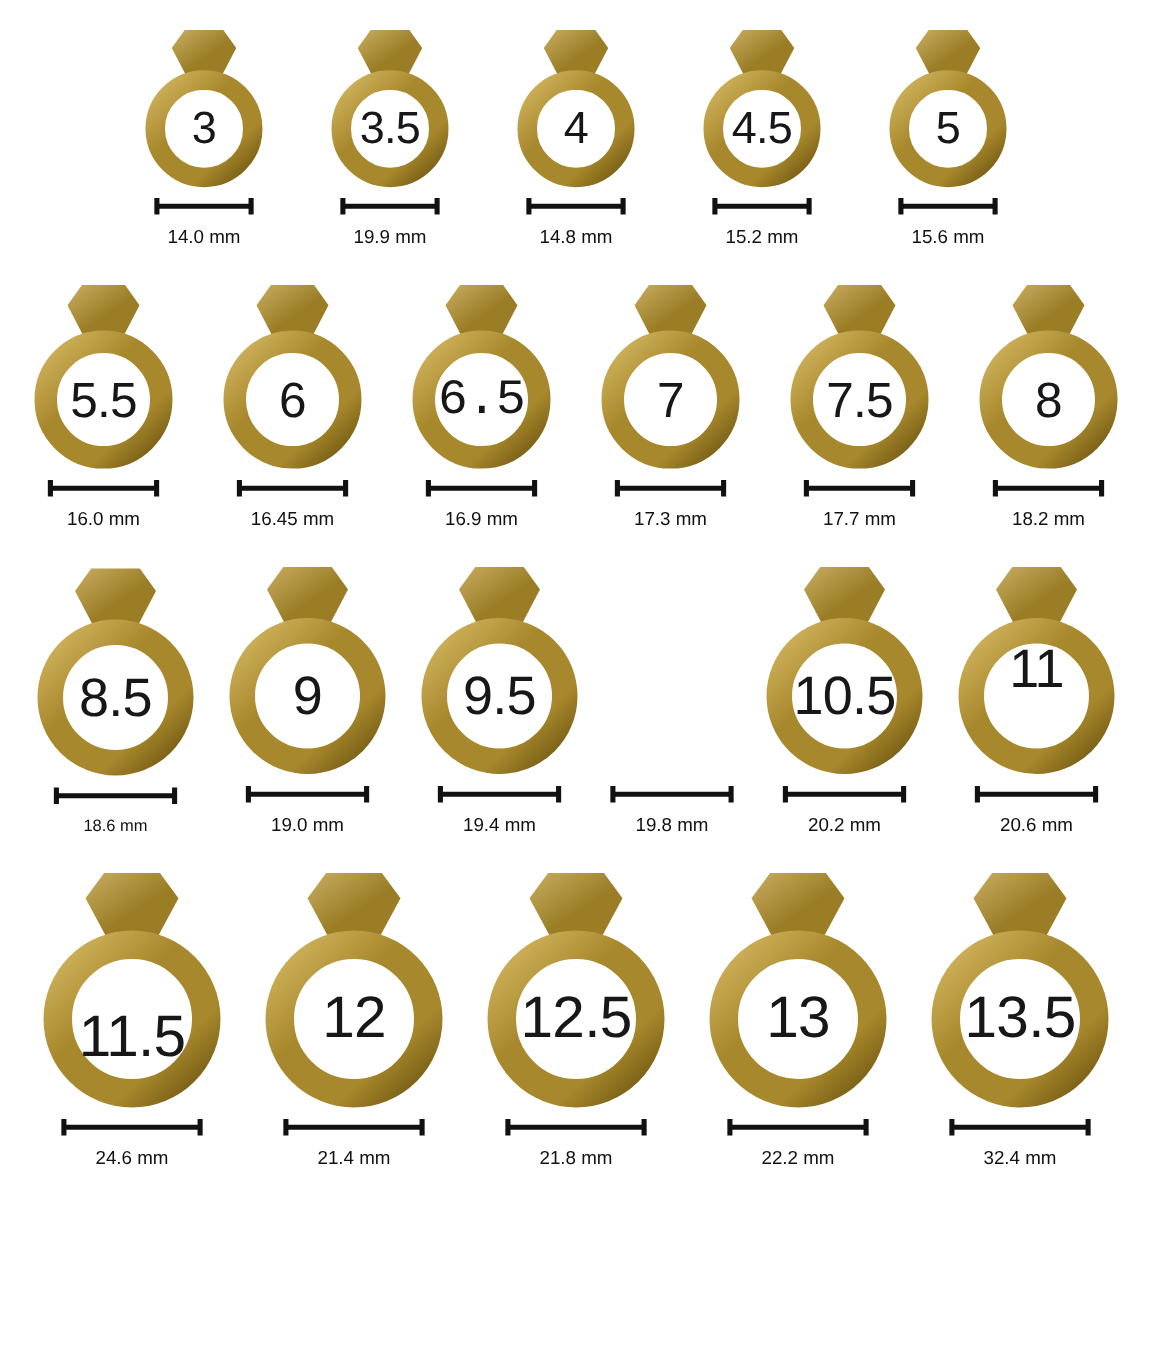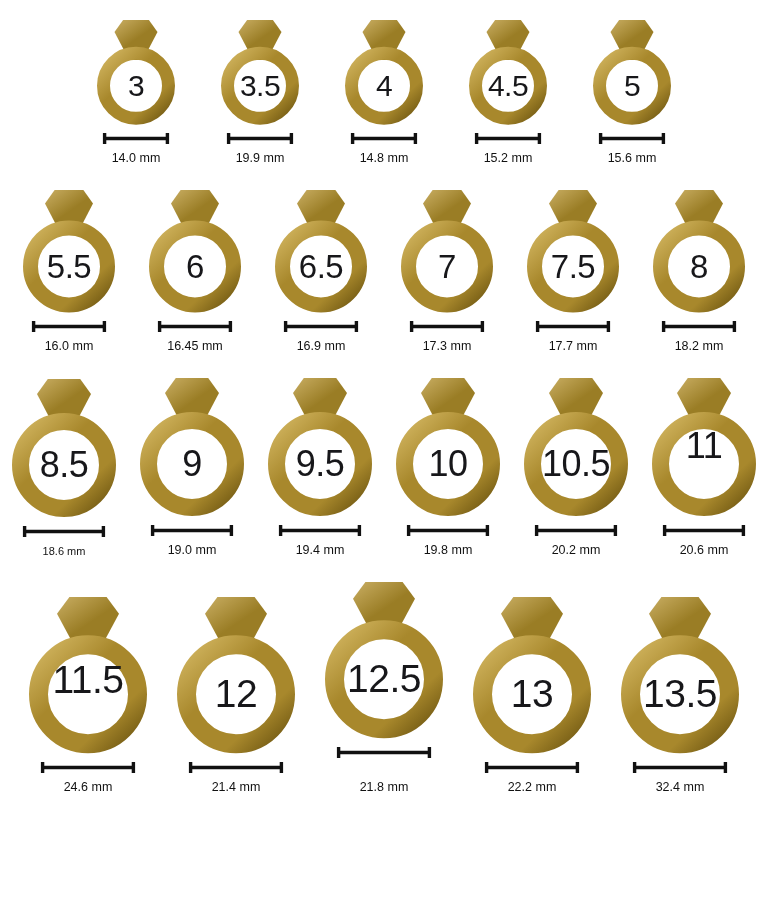--- a/index.html
+++ b/index.html
@@ -318,21 +318,21 @@
       <linearGradient id="g14" x1="0" y1="0.1" x2="0.85" y2="1">
         <stop offset="0%" stop-color="#cdb05a"></stop>
         <stop offset="38%" stop-color="#a8882c"></stop>
         <stop offset="78%" stop-color="#a8882c"></stop>
         <stop offset="100%" stop-color="#7d6318"></stop>
       </linearGradient>
     </defs>
     <polygon points="34.6,2 63.4,2 73,15.5 56.68,47 41.32,47 25,15.5" fill="url(#gm15)"></polygon>
     <circle cx="49" cy="78.4" r="38.5" fill="none" stroke="url(#g14)" stroke-width="15"></circle>
   </svg>
-          <div class="size-label" style="font-size: 33px; top: 61.92px;">6.5</div>
+          <div class="size-label" style="font-size: 33px; top: 61.92px; font-family: Liberation Mono, monospace;">6.5</div>
         </div>
         <div class="dim-wrap">
           <div class="dim-bar">
     <svg width="76" height="13" viewBox="0 0 76 13">
       <line x1="2" y1="6.5" x2="74" y2="6.5" stroke="#111111" stroke-width="3.4"></line>
       <line x1="2.6" y1="1" x2="2.6" y2="12" stroke="#111111" stroke-width="3.4"></line>
       <line x1="73.4" y1="1" x2="73.4" y2="12" stroke="#111111" stroke-width="3.4"></line>
     </svg></div>
           <div class="dim-text" style="font-size: 12.5px; margin-top: 3px;">16.9 mm</div>
         </div>
@@ -519,109 +519,89 @@
           <div class="dim-bar">
     <svg width="84" height="13" viewBox="0 0 84 13">
       <line x1="2" y1="6.5" x2="82" y2="6.5" stroke="#111111" stroke-width="3.4"></line>
       <line x1="2.6" y1="1" x2="2.6" y2="12" stroke="#111111" stroke-width="3.4"></line>
       <line x1="81.4" y1="1" x2="81.4" y2="12" stroke="#111111" stroke-width="3.4"></line>
     </svg></div>
           <div class="dim-text" style="font-size: 12.5px; margin-top: 3px;">19.4 mm</div>
         </div>
       </div>
       <div class="ring-cell">
+        <div class="dim-wrap">
+          <div class="dim-bar">
+    <svg width="84" height="13" viewBox="0 0 84 13">
+      <line x1="2" y1="6.5" x2="82" y2="6.5" stroke="#111111" stroke-width="3.4"></line>
+      <line x1="2.6" y1="1" x2="2.6" y2="12" stroke="#111111" stroke-width="3.4"></line>
+      <line x1="81.4" y1="1" x2="81.4" y2="12" stroke="#111111" stroke-width="3.4"></line>
+    </svg></div>
+          <div class="dim-text" style="font-size: 12.5px; margin-top: 3px;">19.8 mm</div>
+        </div>
+      </div>
+      <div class="ring-cell">
         <div class="ring-graphic" style="width: 110px; height: 147px;">
   <svg width="110" height="147" viewBox="0 0 110 147">
     <defs>
-      <linearGradient id="gm29" x1="0" y1="0" x2="0.75" y2="1">
-        <stop offset="0%" stop-color="#c9ae63"></stop>
-        <stop offset="55%" stop-color="#9a7d25"></stop>
-        <stop offset="100%" stop-color="#9a7d25"></stop>
-      </linearGradient>
-      <linearGradient id="g28" x1="0" y1="0.1" x2="0.85" y2="1">
-        <stop offset="0%" stop-color="#cdb05a"></stop>
-        <stop offset="38%" stop-color="#a8882c"></stop>
-        <stop offset="78%" stop-color="#a8882c"></stop>
-        <stop offset="100%" stop-color="#7d6318"></stop>
-      </linearGradient>
-    </defs>
-    <polygon points="38.8,2 71.2,2 82,17 63.64,52 46.36,52 28,17" fill="url(#gm29)"></polygon>
-    <circle cx="55" cy="88" r="43.5" fill="none" stroke="url(#g28)" stroke-width="17"></circle>
-  </svg>
-          <div class="size-label" style="font-size: 36px; top: 69.84px;">10</div>
+      <linearGradient id="gm31" x1="0" y1="0" x2="0.75" y2="1">
+        <stop offset="0%" stop-color="#c9ae63"></stop>
+        <stop offset="55%" stop-color="#9a7d25"></stop>
+        <stop offset="100%" stop-color="#9a7d25"></stop>
+      </linearGradient>
+      <linearGradient id="g30" x1="0" y1="0.1" x2="0.85" y2="1">
+        <stop offset="0%" stop-color="#cdb05a"></stop>
+        <stop offset="38%" stop-color="#a8882c"></stop>
+        <stop offset="78%" stop-color="#a8882c"></stop>
+        <stop offset="100%" stop-color="#7d6318"></stop>
+      </linearGradient>
+    </defs>
+    <polygon points="38.8,2 71.2,2 82,17 63.64,52 46.36,52 28,17" fill="url(#gm31)"></polygon>
+    <circle cx="55" cy="88" r="43.5" fill="none" stroke="url(#g30)" stroke-width="17"></circle>
+  </svg>
+          <div class="size-label" style="font-size: 36px; top: 69.84px;">10.5</div>
         </div>
         <div class="dim-wrap">
           <div class="dim-bar">
     <svg width="84" height="13" viewBox="0 0 84 13">
       <line x1="2" y1="6.5" x2="82" y2="6.5" stroke="#111111" stroke-width="3.4"></line>
       <line x1="2.6" y1="1" x2="2.6" y2="12" stroke="#111111" stroke-width="3.4"></line>
       <line x1="81.4" y1="1" x2="81.4" y2="12" stroke="#111111" stroke-width="3.4"></line>
     </svg></div>
-          <div class="dim-text" style="font-size: 12.5px; margin-top: 3px;">19.8 mm</div>
+          <div class="dim-text" style="font-size: 12.5px; margin-top: 3px;">20.2 mm</div>
         </div>
       </div>
       <div class="ring-cell">
         <div class="ring-graphic" style="width: 110px; height: 147px;">
   <svg width="110" height="147" viewBox="0 0 110 147">
     <defs>
-      <linearGradient id="gm31" x1="0" y1="0" x2="0.75" y2="1">
-        <stop offset="0%" stop-color="#c9ae63"></stop>
-        <stop offset="55%" stop-color="#9a7d25"></stop>
-        <stop offset="100%" stop-color="#9a7d25"></stop>
-      </linearGradient>
-      <linearGradient id="g30" x1="0" y1="0.1" x2="0.85" y2="1">
-        <stop offset="0%" stop-color="#cdb05a"></stop>
-        <stop offset="38%" stop-color="#a8882c"></stop>
-        <stop offset="78%" stop-color="#a8882c"></stop>
-        <stop offset="100%" stop-color="#7d6318"></stop>
-      </linearGradient>
-    </defs>
-    <polygon points="38.8,2 71.2,2 82,17 63.64,52 46.36,52 28,17" fill="url(#gm31)"></polygon>
-    <circle cx="55" cy="88" r="43.5" fill="none" stroke="url(#g30)" stroke-width="17"></circle>
-  </svg>
-          <div class="size-label" style="font-size: 36px; top: 69.84px;">10.5</div>
+      <linearGradient id="gm33" x1="0" y1="0" x2="0.75" y2="1">
+        <stop offset="0%" stop-color="#c9ae63"></stop>
+        <stop offset="55%" stop-color="#9a7d25"></stop>
+        <stop offset="100%" stop-color="#9a7d25"></stop>
+      </linearGradient>
+      <linearGradient id="g32" x1="0" y1="0.1" x2="0.85" y2="1">
+        <stop offset="0%" stop-color="#cdb05a"></stop>
+        <stop offset="38%" stop-color="#a8882c"></stop>
+        <stop offset="78%" stop-color="#a8882c"></stop>
+        <stop offset="100%" stop-color="#7d6318"></stop>
+      </linearGradient>
+    </defs>
+    <polygon points="38.8,2 71.2,2 82,17 63.64,52 46.36,52 28,17" fill="url(#gm33)"></polygon>
+    <circle cx="55" cy="88" r="43.5" fill="none" stroke="url(#g32)" stroke-width="17"></circle>
+  </svg>
+          <div class="size-label" style="font-size: 36px; top: 52px;">11</div>
         </div>
         <div class="dim-wrap">
           <div class="dim-bar">
     <svg width="84" height="13" viewBox="0 0 84 13">
       <line x1="2" y1="6.5" x2="82" y2="6.5" stroke="#111111" stroke-width="3.4"></line>
       <line x1="2.6" y1="1" x2="2.6" y2="12" stroke="#111111" stroke-width="3.4"></line>
       <line x1="81.4" y1="1" x2="81.4" y2="12" stroke="#111111" stroke-width="3.4"></line>
     </svg></div>
-          <div class="dim-text" style="font-size: 12.5px; margin-top: 3px;">20.2 mm</div>
-        </div>
-      </div>
-      <div class="ring-cell">
-        <div class="ring-graphic" style="width: 110px; height: 147px;">
-  <svg width="110" height="147" viewBox="0 0 110 147">
-    <defs>
-      <linearGradient id="gm33" x1="0" y1="0" x2="0.75" y2="1">
-        <stop offset="0%" stop-color="#c9ae63"></stop>
-        <stop offset="55%" stop-color="#9a7d25"></stop>
-        <stop offset="100%" stop-color="#9a7d25"></stop>
-      </linearGradient>
-      <linearGradient id="g32" x1="0" y1="0.1" x2="0.85" y2="1">
-        <stop offset="0%" stop-color="#cdb05a"></stop>
-        <stop offset="38%" stop-color="#a8882c"></stop>
-        <stop offset="78%" stop-color="#a8882c"></stop>
-        <stop offset="100%" stop-color="#7d6318"></stop>
-      </linearGradient>
-    </defs>
-    <polygon points="38.8,2 71.2,2 82,17 63.64,52 46.36,52 28,17" fill="url(#gm33)"></polygon>
-    <circle cx="55" cy="88" r="43.5" fill="none" stroke="url(#g32)" stroke-width="17"></circle>
-  </svg>
-          <div class="size-label" style="font-size: 36px; top: 52px;">11</div>
-        </div>
-        <div class="dim-wrap">
-          <div class="dim-bar">
-    <svg width="84" height="13" viewBox="0 0 84 13">
-      <line x1="2" y1="6.5" x2="82" y2="6.5" stroke="#111111" stroke-width="3.4"></line>
-      <line x1="2.6" y1="1" x2="2.6" y2="12" stroke="#111111" stroke-width="3.4"></line>
-      <line x1="81.4" y1="1" x2="81.4" y2="12" stroke="#111111" stroke-width="3.4"></line>
-    </svg></div>
           <div class="dim-text" style="font-size: 12.5px; margin-top: 3px;">20.6 mm</div>
         </div>
       </div>
     </div>
     <div class="ring-row" style="gap: 24px; margin-bottom: 18px;">
       <div class="ring-cell">
         <div class="ring-graphic" style="width: 124px; height: 165.68px;">
   <svg width="124" height="165.68" viewBox="0 0 124 165.68">
     <defs>
       <linearGradient id="gm35" x1="0" y1="0" x2="0.75" y2="1">
@@ -632,21 +612,21 @@
       <linearGradient id="g34" x1="0" y1="0.1" x2="0.85" y2="1">
         <stop offset="0%" stop-color="#cdb05a"></stop>
         <stop offset="38%" stop-color="#a8882c"></stop>
         <stop offset="78%" stop-color="#a8882c"></stop>
         <stop offset="100%" stop-color="#7d6318"></stop>
       </linearGradient>
     </defs>
     <polygon points="43.400000000000006,2 80.6,2 93,18.8 71.92,58 52.08,58 31,18.8" fill="url(#gm35)"></polygon>
     <circle cx="62" cy="99.32" r="49.5" fill="none" stroke="url(#g34)" stroke-width="19"></circle>
   </svg>
-          <div class="size-label" style="font-size: 39px; top: 65px;">11.5</div>
+          <div class="size-label" style="font-size: 39px; top: 92px;">11.5</div>
         </div>
         <div class="dim-wrap">
           <div class="dim-bar">
     <svg width="96" height="13" viewBox="0 0 96 13">
       <line x1="2" y1="6.5" x2="94" y2="6.5" stroke="#111111" stroke-width="3.4"></line>
       <line x1="2.6" y1="1" x2="2.6" y2="12" stroke="#111111" stroke-width="3.4"></line>
       <line x1="93.4" y1="1" x2="93.4" y2="12" stroke="#111111" stroke-width="3.4"></line>
     </svg></div>
           <div class="dim-text" style="font-size: 12.5px; margin-top: 3px;">24.6 mm</div>
         </div>
@@ -703,21 +683,21 @@
   </svg>
           <div class="size-label" style="font-size: 39px; top: 79.48px;">12.5</div>
         </div>
         <div class="dim-wrap">
           <div class="dim-bar">
     <svg width="96" height="13" viewBox="0 0 96 13">
       <line x1="2" y1="6.5" x2="94" y2="6.5" stroke="#111111" stroke-width="3.4"></line>
       <line x1="2.6" y1="1" x2="2.6" y2="12" stroke="#111111" stroke-width="3.4"></line>
       <line x1="93.4" y1="1" x2="93.4" y2="12" stroke="#111111" stroke-width="3.4"></line>
     </svg></div>
-          <div class="dim-text" style="font-size: 12.5px; margin-top: 18px;">21.8 mm</div>
+          <div class="dim-text" style="font-size: 12.5px; margin-top: 3px;">21.8 mm</div>
         </div>
       </div>
       <div class="ring-cell">
         <div class="ring-graphic" style="width: 124px; height: 165.68px;">
   <svg width="124" height="165.68" viewBox="0 0 124 165.68">
     <defs>
       <linearGradient id="gm41" x1="0" y1="0" x2="0.75" y2="1">
         <stop offset="0%" stop-color="#c9ae63"></stop>
         <stop offset="55%" stop-color="#9a7d25"></stop>
         <stop offset="100%" stop-color="#9a7d25"></stop>

